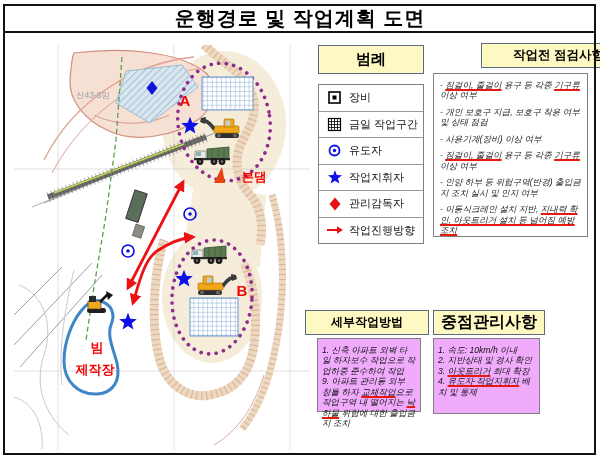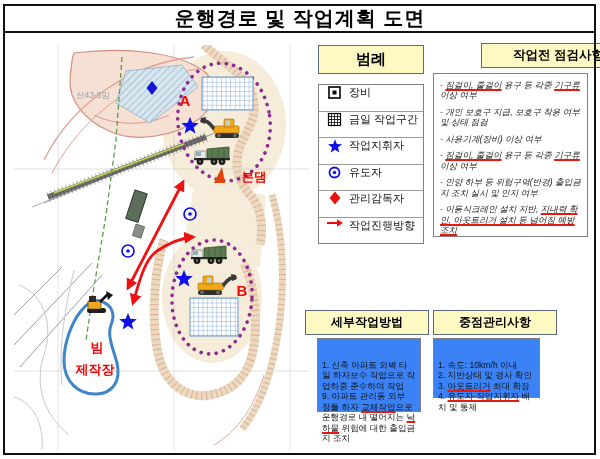--- a/index.html
+++ b/index.html
@@ -5,32 +5,32 @@
   html,body{margin:0;padding:0;background:#fff;}
   body{width:600px;height:459px;overflow:hidden;font-family:"Liberation Sans","DejaVu Sans",sans-serif;position:relative;}
   .frame{position:absolute;left:3px;top:4px;width:589px;height:447px;border:2.5px solid #111;pointer-events:none;z-index:9;}
   .title{position:absolute;left:5px;top:6px;width:590px;height:25px;display:flex;align-items:center;justify-content:center;
          font-size:20px;font-weight:bold;color:#000;border-bottom:2px solid #111;letter-spacing:1px;}
   .hdr{position:absolute;background:#fef9c3;border:1.5px solid #5a6b7d;display:flex;align-items:center;justify-content:center;
        font-weight:bold;color:#000;box-sizing:border-box;}
   .hdr-legend{left:318px;top:45px;width:106px;height:29px;font-size:15px;}
   .hdr-check{left:433px;top:43px;width:155px;height:25px;font-size:12.5px;margin-left:48px;}
   .hdr-method{left:305px;top:310px;width:124px;height:25px;font-size:12px;}
-  .hdr-mgmt{left:433px;top:310px;width:124px;height:25px;font-size:12px;}
+  .hdr-mgmt{left:433px;top:310px;width:112px;height:25px;font-size:16px;}
   .legend-table{position:absolute;left:318px;top:84px;width:106px;border:1.5px solid #808080;box-sizing:border-box;background:#fff;}
-  .lg-row{height:25.5px;display:flex;align-items:flex-start;gap:5px;padding-left:6px;border-bottom:1px solid #9a9a9a;}
+  .lg-row{height:25.5px;display:flex;align-items:center;gap:5px;padding-left:6px;border-bottom:1px solid #9a9a9a;}
   .lg-row:last-child{border-bottom:none;}
   .lg-ic{width:19px;display:flex;align-items:center;justify-content:center;}
   .lg-lb{font-size:11px;color:#111;white-space:nowrap;}
   .chk-box{position:absolute;left:433px;top:73px;width:155px;height:164px;border:1.5px solid #808080;box-sizing:border-box;
            padding:6px 5px 4px 6px;background:#fff;}
   .chk-box p{margin:0 0 6px 0;font-size:8.6px;font-style:italic;color:#222;line-height:1.22;}
-  .txt-box{position:absolute;border:1.5px solid #808080;box-sizing:border-box;background:#3b82f6;padding:21px 4px;color:#111;}
+  .txt-box{position:absolute;border:1.5px solid #808080;box-sizing:border-box;background:#f0abfc;padding:6px 4px;color:#111;font-style:italic;}
   .box-method{left:317px;top:338px;width:104px;height:74px;}
-  .box-mgmt{left:433px;top:338px;width:107px;height:60px;}
+  .box-mgmt{left:433px;top:338px;width:107px;height:76px;}
   .txt-box p,.txt-box div{margin:0;font-size:8.6px;line-height:1.22;}
   .u{text-decoration:underline;text-decoration-color:#e8190f;text-decoration-thickness:1.5px;text-underline-offset:1px;}
   .map{position:absolute;left:14px;top:45px;}
   svg text{font-family:"Liberation Sans","DejaVu Sans",sans-serif;}
 </style>
 </head>
 <body>
 
 <div class="frame"></div>
 <div class="title">운행경로 및 작업계획 도면</div>
@@ -219,34 +219,34 @@
     <span class="lg-ic">
       <svg width="15" height="15">
           <rect x="1.5" y="1.5" width="12" height="12" fill="#fff" stroke="#000" stroke-width="1.2"></rect>
           <path d="M4.5,1.5 V13.5 M7.5,1.5 V13.5 M10.5,1.5 V13.5 M1.5,4.5 H13.5 M1.5,7.5 H13.5 M1.5,10.5 H13.5" stroke="#000" stroke-width="0.8"></path>
         </svg>
     </span>
     <span class="lg-lb">금일 작업구간</span>
   </div>
   <div class="lg-row">
     <span class="lg-ic">
-      <svg width="16" height="16">
-          <use href="#starp" fill="#0f0fe8" transform="translate(8,8.6) scale(0.92)"></use>
-        </svg>
-    </span>
-    <span class="lg-lb">작업지휘자</span>
-  </div>
-  <div class="lg-row">
-    <span class="lg-ic">
       <svg width="15" height="15">
           <circle cx="7.5" cy="7.5" r="5" fill="none" stroke="#0f0fe8" stroke-width="1.8"></circle>
           <circle cx="7.5" cy="7.5" r="1.7" fill="#0f0fe8"></circle>
         </svg>
     </span>
     <span class="lg-lb">유도자</span>
+  </div>
+  <div class="lg-row">
+    <span class="lg-ic">
+      <svg width="16" height="16">
+          <use href="#starp" fill="#0f0fe8" transform="translate(8,8.6) scale(0.92)"></use>
+        </svg>
+    </span>
+    <span class="lg-lb">작업지휘자</span>
   </div>
   <div class="lg-row">
     <span class="lg-ic">
       <svg width="14" height="14">
           <polygon points="7,0.5 12.5,7 7,13.5 1.5,7" fill="#e81111"></polygon>
         </svg>
     </span>
     <span class="lg-lb">관리감독자</span>
   </div>
   <div class="lg-row">
@@ -266,21 +266,21 @@
   <p><span>- 개인 보호구 지급, 보호구 착용 여부 및 상태 점검</span></p>
   <p><span>- 사용기계(장비) 이상 여부</span></p>
   <p><span>- </span><span class="u">짐걸이, 줄걸이</span><span> 용구 등 각종 </span><span class="u">기구류</span><span> 이상 여부</span></p>
   <p><span>- 인양 하부 등 위험구역(반경) 출입금지 조치 실시 및 인지 여부</span></p>
   <p><span>- 이동식크레인 설치 지반, </span><span class="u">지내력 확인, 아웃트리거 설치 등 넘어짐 예방조치</span></p>
 </div>
 
 <div class="hdr hdr-method">세부작업방법</div>
 <div class="txt-box box-method">
   <p><span>1. 신축 아파트 외벽 타일 하자보수 작업으로 작업하중 준수하여 작업</span></p>
-  <p><span>9. 아파트 관리동 외부 창틀 하자 </span><span class="u">교체작업</span><span>으로 운행경로 내 떨어지는 </span><span class="u">낙하물</span><span> 위험에 대한 출입금지 조치</span></p>
+  <p><span>9. 아파트 관리동 외부 창틀 하자 </span><span class="u">교체작업</span><span>으로 작업구역 내 떨어지는 </span><span class="u">낙하물</span><span> 위험에 대한 출입금지 조치</span></p>
 </div>
 
 <div class="hdr hdr-mgmt">중점관리사항</div>
 <div class="txt-box box-mgmt">
   <div><span>1. 속도: 10km/h 이내</span></div>
   <div><span>2. 지반상태 및 경사 확인</span></div>
   <div><span>3. </span><span class="u">아웃트리거</span><span> 최대 확장</span></div>
   <div><span>4. </span><span class="u">유도자·작업지휘자</span><span> 배치 및 통제</span></div>
 </div>
 

